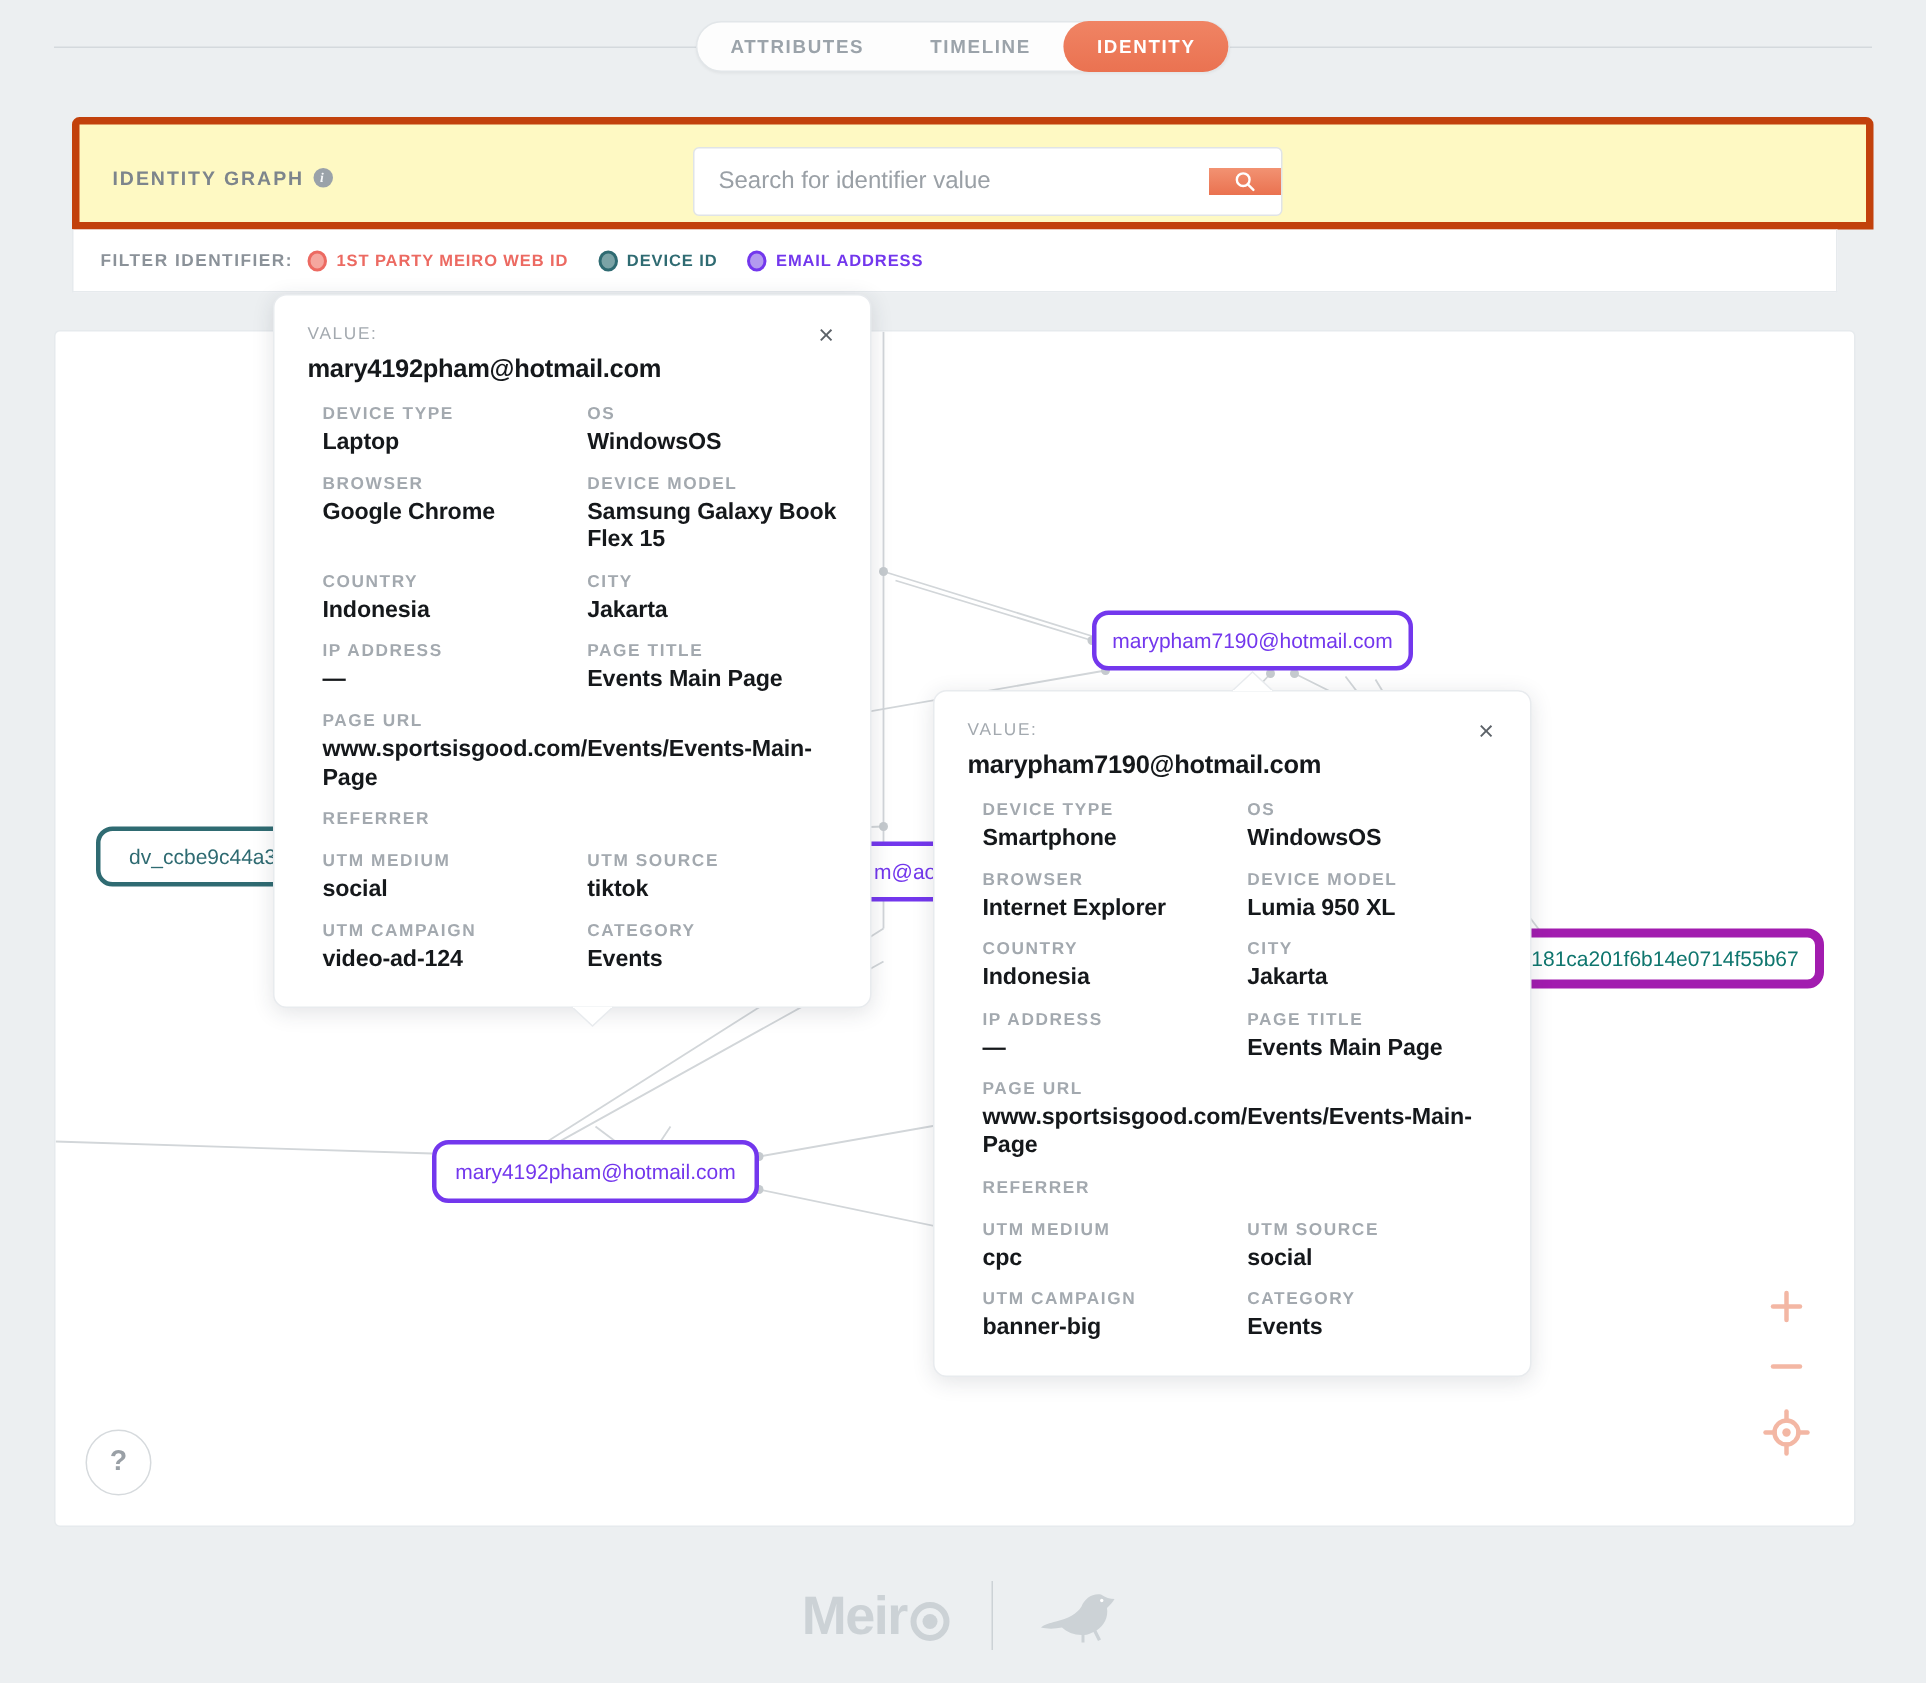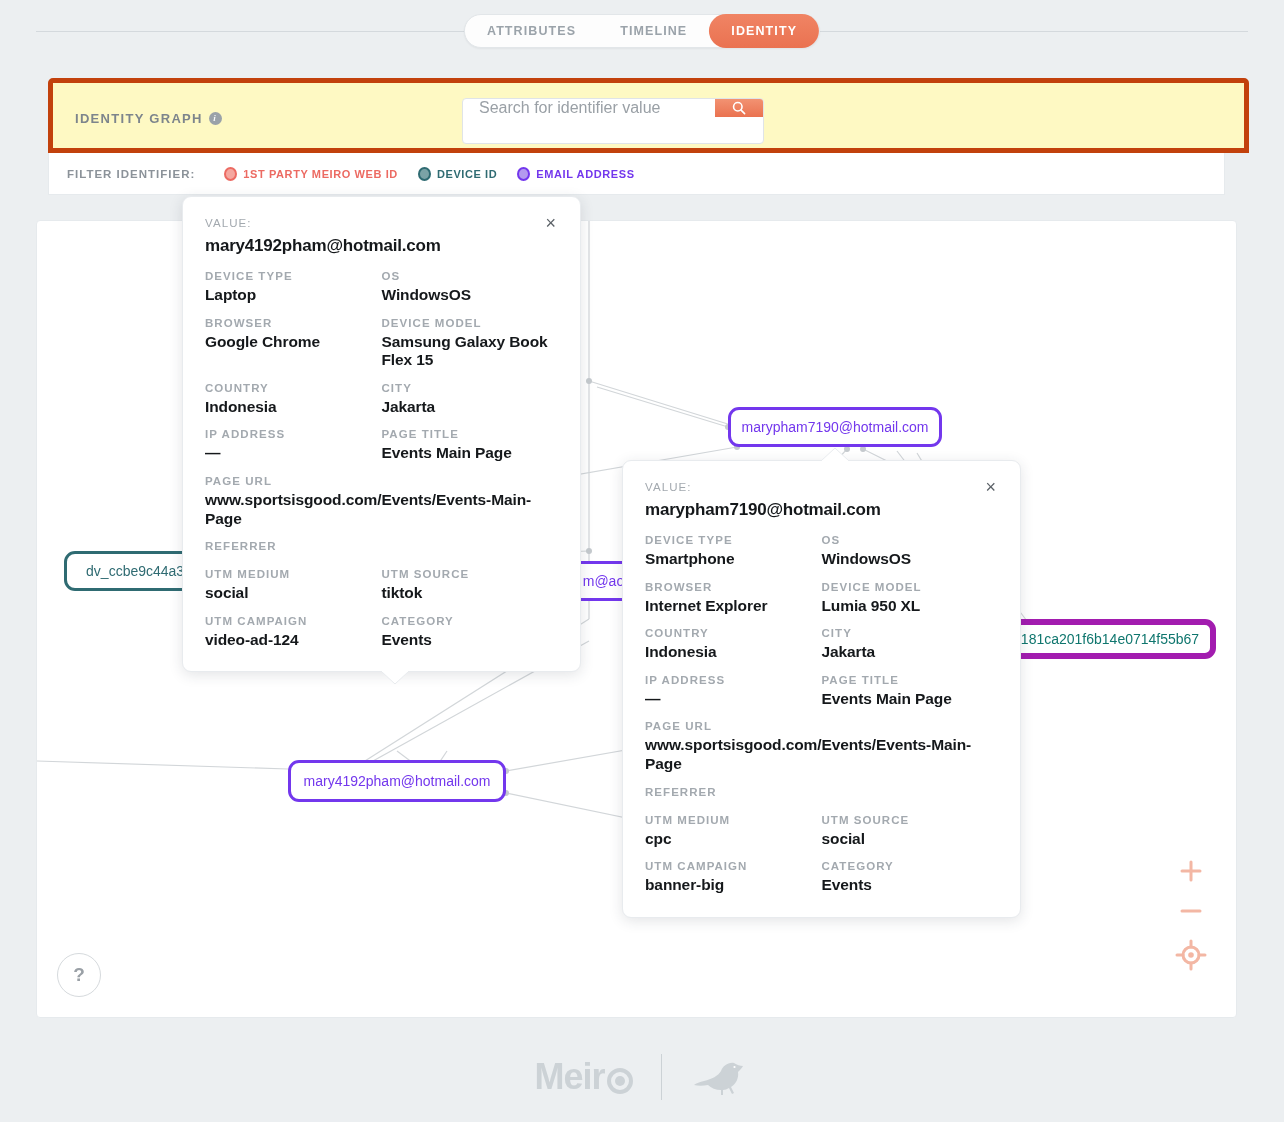--- a/index.html
+++ b/index.html
@@ -54,25 +54,25 @@
     display: flex; align-items: center; gap: 6px;
   }
   .info-icon {
     display: inline-block; width: 13px; height: 13px; border-radius: 50%;
     background: #9aa2a9; color: #f7f9fa; font-size: 9px; font-weight: 700;
     text-align: center; line-height: 13px; font-style: italic;
     font-family: "Liberation Serif", serif;
   }
   .search-wrap {
     position: absolute; left: 409px; top: 15px;
-    width: 302px; height: 46px;
+    width: 393px; height: 46px;
     background: #ffffff;
     border: 1px solid #e0e4e7;
     border-radius: 4px;
-    display: flex; align-items: flex-start;
+    display: flex; align-items: center;
     overflow: hidden;
   }
   .search-input {
     flex: 1; border: none; outline: none; background: transparent;
     font-size: 16px; color: #3a3f44; padding: 0 16px;
     font-family: "Liberation Sans", sans-serif;
   }
   .search-input::placeholder { color: #9aa0a6; }
   .search-btn {
     width: 48px; border: none; cursor: pointer;
@@ -86,21 +86,21 @@
     position: absolute; left: 48px; top: 153px; width: 1177px; height: 42px;
     background: #ffffff;
     border: 1px solid #e6eaed;
     border-top: none;
     display: flex; align-items: center;
     padding-left: 18px;
     gap: 10px;
   }
   .filter-label {
     font-size: 11.5px; font-weight: 700; letter-spacing: 1px; color: #8b9299;
-    margin-right: 19px;
+    margin-right: 0;
   }
   .filter-chip { display: flex; align-items: center; gap: 6px; cursor: pointer; margin-right: 10px; }
   .chip-dot {
     width: 13px; height: 14px; border-radius: 50%;
     border: 2px solid;
   }
   .chip-text { font-size: 11px; font-weight: 700; letter-spacing: 0.6px; }
 
   
   .graph-panel {
@@ -160,21 +160,21 @@
   .pp-close {
     font-size: 18px; color: #5c6268; cursor: pointer; line-height: 12px;
     font-weight: 400; padding: 0 2px;
   }
   .pp-value {
     font-size: 17px; font-weight: 700; color: #15181b; margin-top: 7px;
     letter-spacing: -0.2px;
   }
   .pp-grid { margin-top: 14px; }
   .pp-row { display: flex; margin-bottom: 12px; }
-  .pp-cell { flex: 1 1 50%; min-width: 0; }
+  .pp-cell { flex: 1 1 50%; min-width: 0; margin-left: 10px; }
   .pp-cell.full { flex: 1 1 100%; }
   .pp-k {
     font-size: 11.5px; font-weight: 700; letter-spacing: 1.05px; color: #a3a9af;
     text-transform: uppercase; margin-bottom: 4px;
   }
   .pp-v {
     font-size: 15.5px; font-weight: 700; color: #15181b; line-height: 1.2;
     word-wrap: break-word; letter-spacing: -0.1px;
   }
   .pp-tail {

